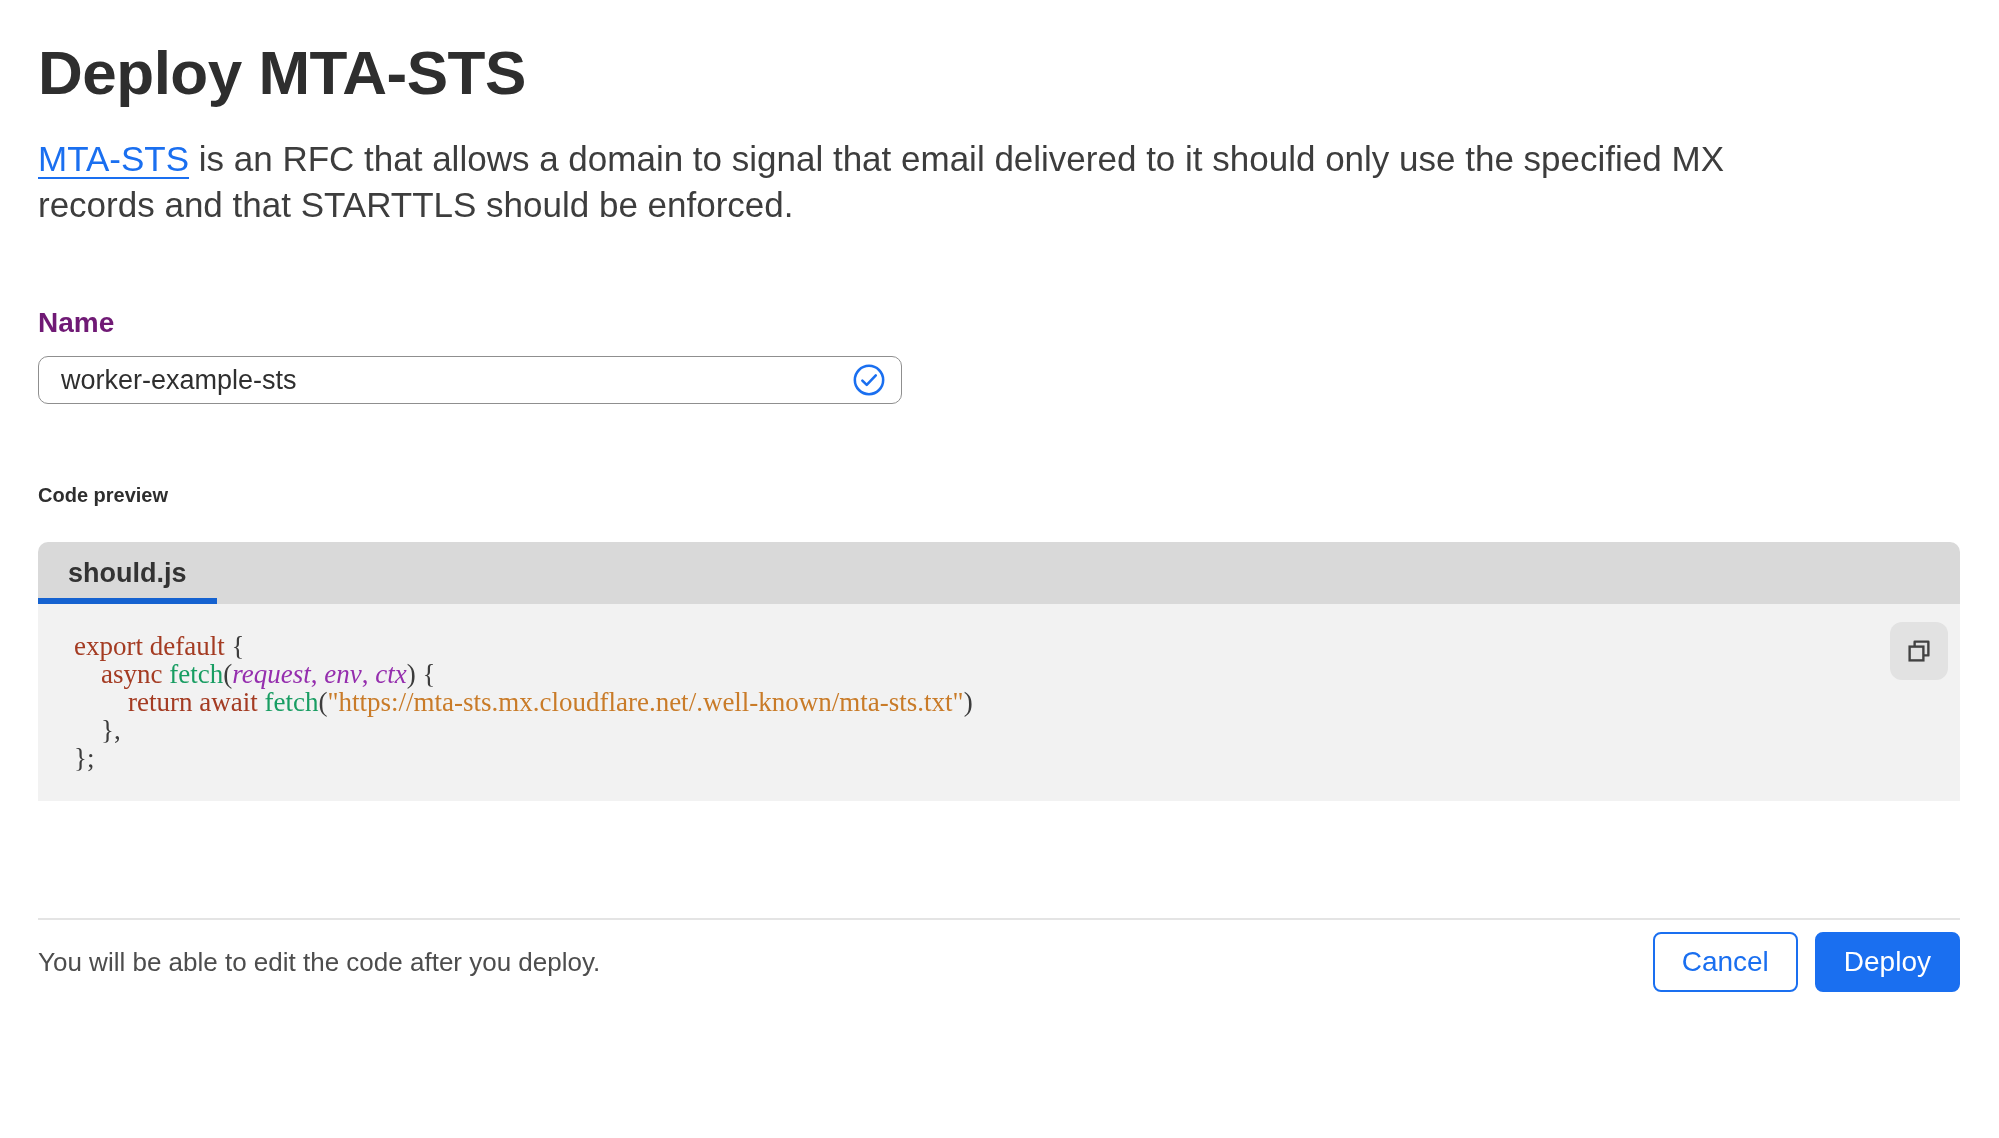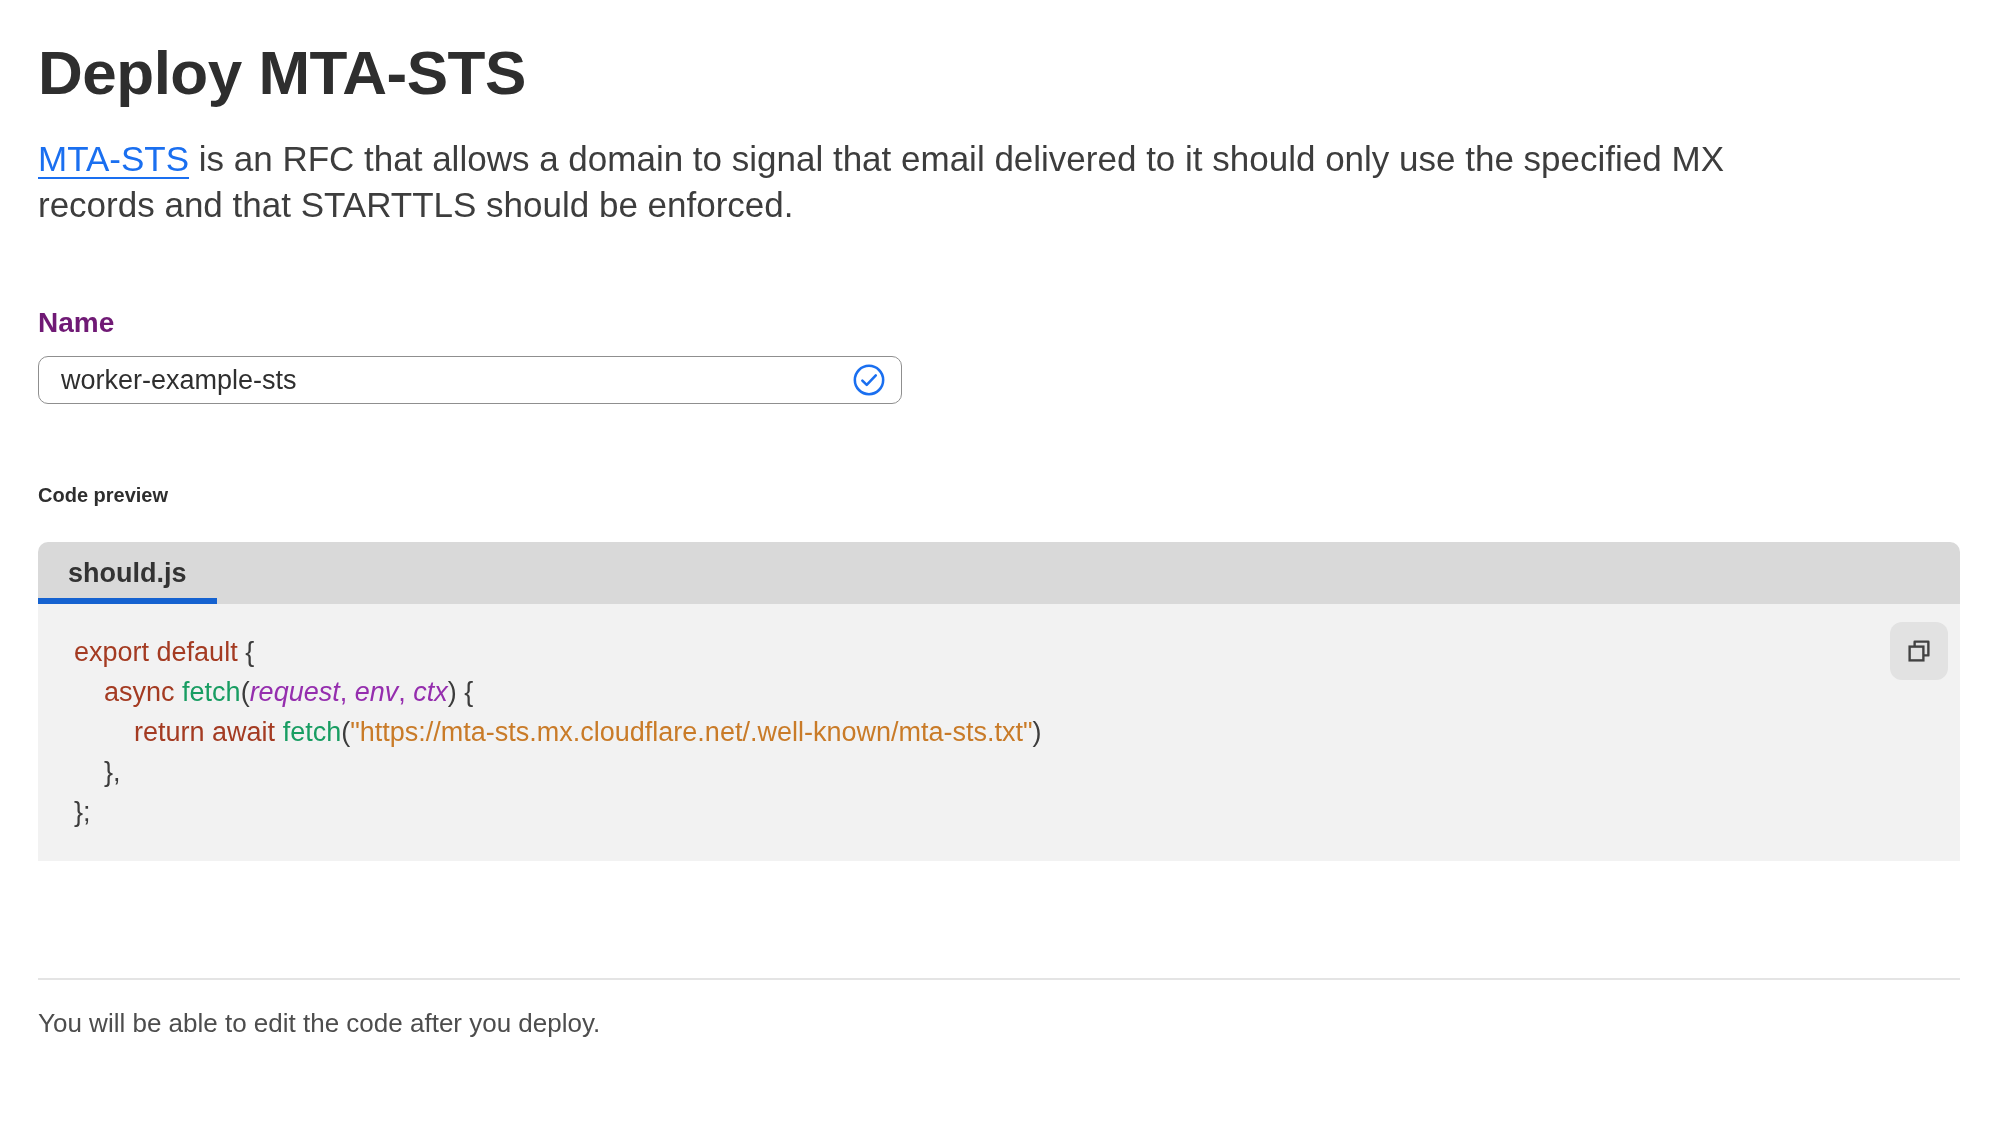--- a/index.html
+++ b/index.html
@@ -106,23 +106,23 @@
     left: 0; right: 0; bottom: 0;
     height: 6px;
     background: #1562d0;
   }
   .code-area {
     position: relative;
     background: #f2f2f2;
     padding: 28px 36px 29px 36px;
   }
   pre.code {
-    font-family: Liberation Sans, sans-serif;
+    font-family: Liberation Serif, serif;
     font-size: 27px;
-    line-height: 40px;
+    line-height: 28px;
     white-space: pre;
     color: #3c3c3c;
   }
   .tok-kw { color: #a43b22; }
   .tok-fn { color: #189d62; }
   .tok-pr { color: #952eae; font-style: italic; }
   .tok-pp { color: #952eae; }
   .tok-st { color: #c97b28; }
   .tok-pn { color: #3c3c3c; }
   .copy-btn {
@@ -138,21 +138,21 @@
     cursor: pointer;
   }
   .divider {
     margin-top: 117px;
     height: 0;
     border-top: 2px solid #e4e4e4;
     width: 1922px;
   }
   .footer {
     margin-top: 0;
-    padding-top: 28px;
+    padding-top: 12px;
     width: 1922px;
     display: flex;
     align-items: center;
     justify-content: space-between;
   }
   .footer-note {
     font-size: 26px;
     color: #4d4d4d;
   }
   .btn-row { display: flex; gap: 17px; }
@@ -217,15 +217,19 @@
           <rect x="4.5" y="8.5" width="11" height="11" fill="none" stroke="#424242" stroke-width="1.9"></rect>
         </svg>
       </button>
     </div>
   </div>
 
   <div class="divider"></div>
 
   <div class="footer">
     <span class="footer-note">You will be able to edit the code after you deploy.</span>
+    <div class="btn-row">
+      <button class="btn btn-secondary">Cancel</button>
+      <button class="btn btn-primary">Deploy</button>
+    </div>
   </div>
 
 </div>
 
 </body></html>

